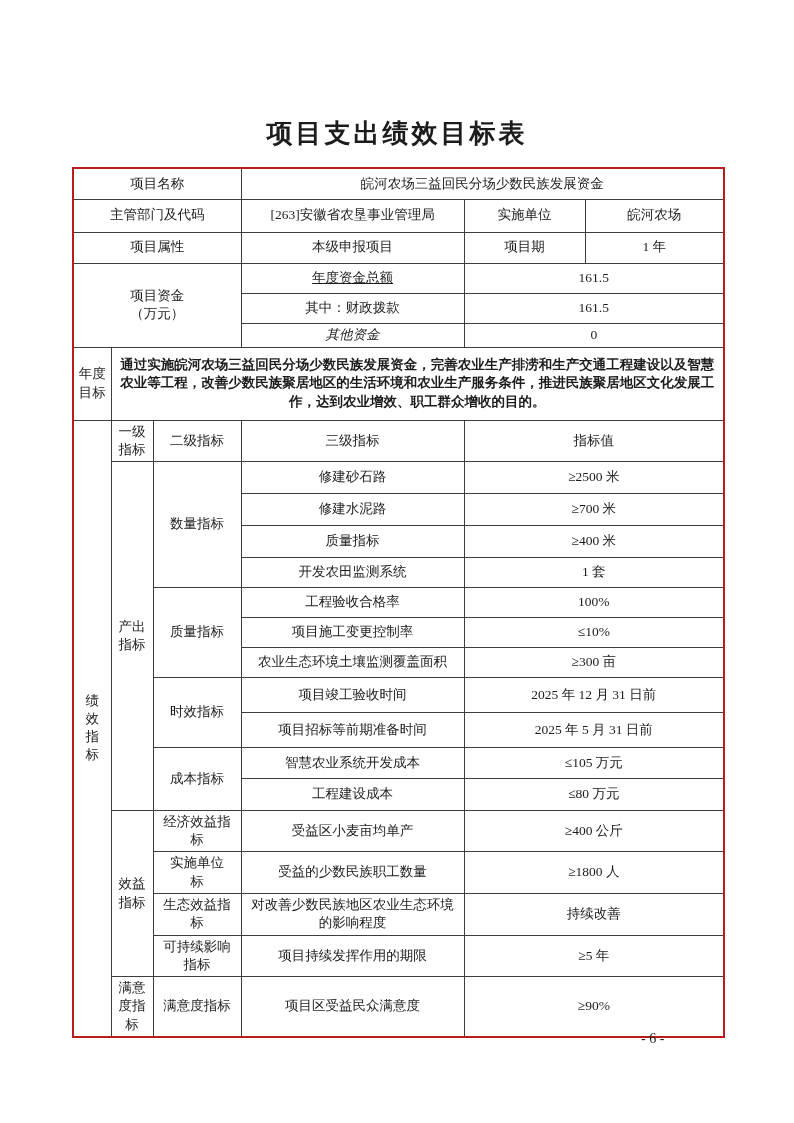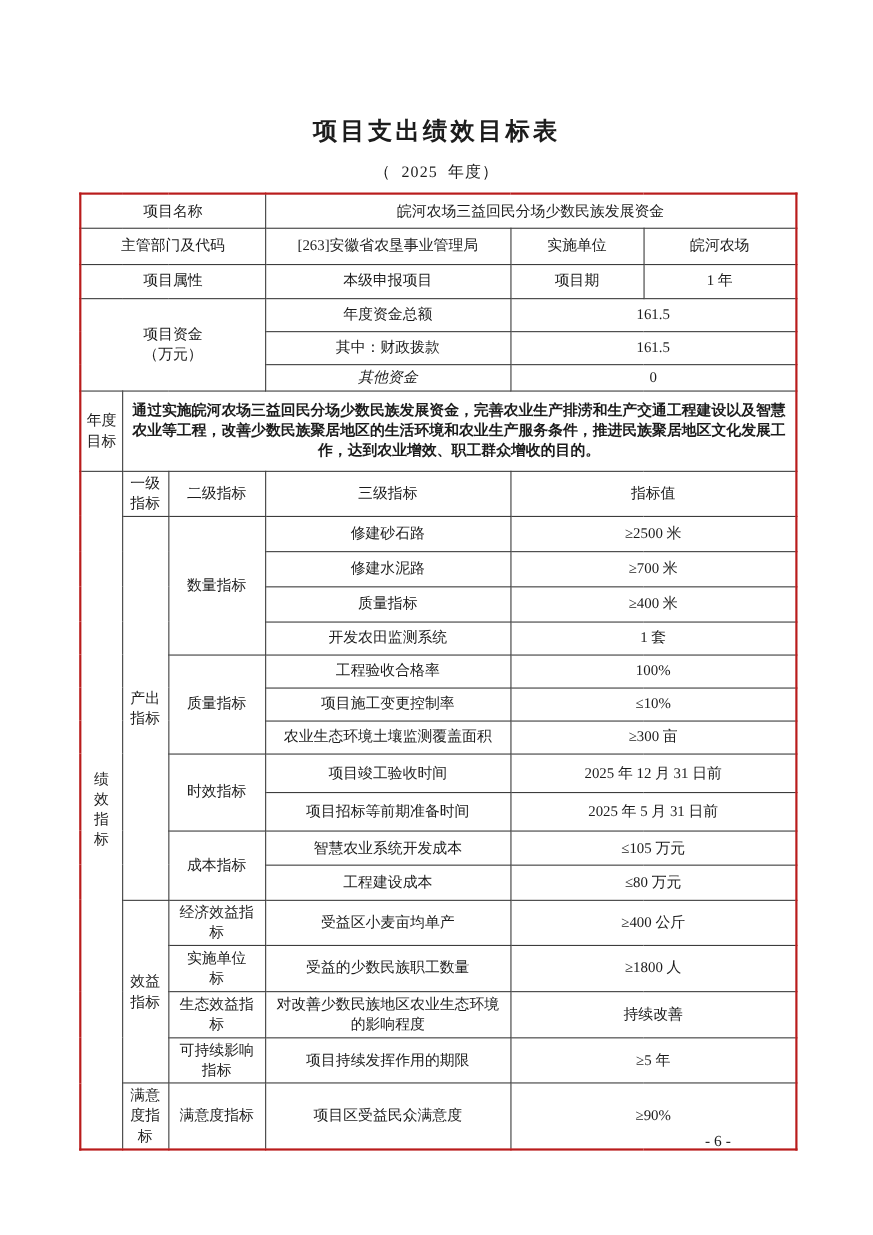--- a/index.html
+++ b/index.html
@@ -10,24 +10,24 @@
   .page {
     position: relative;
     width: 794px;
     height: 1123px;
     background: #ffffff;
     font-family: "Liberation Serif", "DejaVu Serif", serif;
     color: #1c1c1c;
     overflow: hidden;
   }
   .doc-title {
-    margin: 4px;
+    margin: 16px;
     padding-top: 100px;
     text-align: center;
-    font-size: 22px;
+    font-size: 26px;
     font-weight: bold;
     letter-spacing: 3px;
   }
   .doc-subtitle {
     margin-top: 13px;
     text-align: center;
     font-size: 14.5px;
     white-space: pre;
     letter-spacing: 1px;
   }
@@ -42,21 +42,21 @@
     border: 1px solid #3d3d3d;
     text-align: center;
     vertical-align: middle;
     font-size: 13.5px;
     line-height: 1.35;
     padding: 2px 4px;
     white-space: pre-line;
     overflow: hidden;
   }
   td.left { text-align: left; }
-  td.i0 { padding-left: 13px; }
+  td.i0 { padding-left: 13px; text-decoration: underline; }
   td.i1 { padding-left: 28px; margin-left: 28px; }
   td.i2 { padding-left: 64px; font-style: italic; }
   td.goal {
     text-align: justify;
     white-space: normal;
     padding: 5px 8px 5px 7px;
     line-height: 1.55;
     font-weight: bold;
   }
   td.vert {
@@ -71,21 +71,20 @@
     font-size: 14px;
     white-space: pre;
   }
 </style>
 </head>
 <body>
 
 <div class="page">
 
   <h1 class="doc-title">项目支出绩效目标表</h1>
-  <div class="doc-subtitle">（  2025  年度）</div>
 
   <table class="main">
     <colgroup>
       <col style="width:38px">
       <col style="width:42px">
       <col style="width:88px">
       <col style="width:223px">
       <col style="width:121px">
       <col style="width:139px">
     </colgroup>

